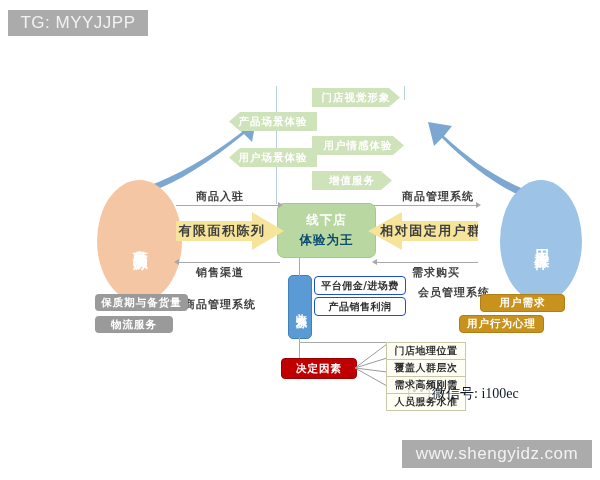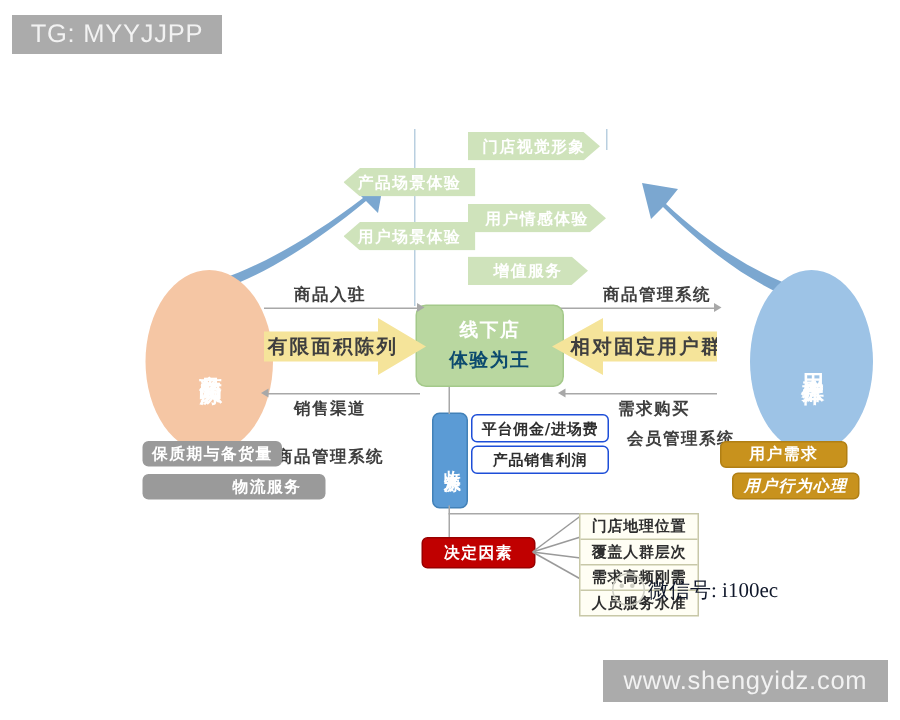--- a/index.html
+++ b/index.html
@@ -105,31 +105,31 @@
   
   .bluearrow{position:absolute;}
 
   
   .pill{
     position:absolute;background:#9a9a9a;color:#ffffff;border-radius:4px;
     font-size:10.5px;font-weight:bold;letter-spacing:1px;
     display:flex;align-items:center;justify-content:center;
   }
   #pill-shelf-life{left:95px;top:294px;width:93px;height:17px;}
-  #pill-logistics{left:95px;top:316px;width:78px;height:17px;padding-left:44px;}
+  #pill-logistics{left:95px;top:316px;width:78px;height:17px;}
 
   
   .obox{
     position:absolute;background:#c8921d;color:#ffffff;border-radius:4px;
     border:1px solid #b07f14;
     font-size:10.5px;font-weight:bold;letter-spacing:1px;
     display:flex;align-items:center;justify-content:center;
   }
   #obox-user-need{left:480px;top:294px;width:83px;height:16px;}
-  #obox-user-behavior{left:488px;top:315px;width:83px;height:16px;font-style:italic;}
+  #obox-user-behavior{left:459px;top:315px;width:83px;height:16px;}
 
   
   #label-goods-mgmt{left:184px;top:297px;}
   #label-member-mgmt{left:418px;top:285px;}
 
   
   #revenue-bar{
     position:absolute;left:288px;top:275px;width:22px;height:62px;
     background:#5b9bd5;border:1px solid #4281b8;border-radius:5px;
     display:flex;align-items:center;justify-content:center;

